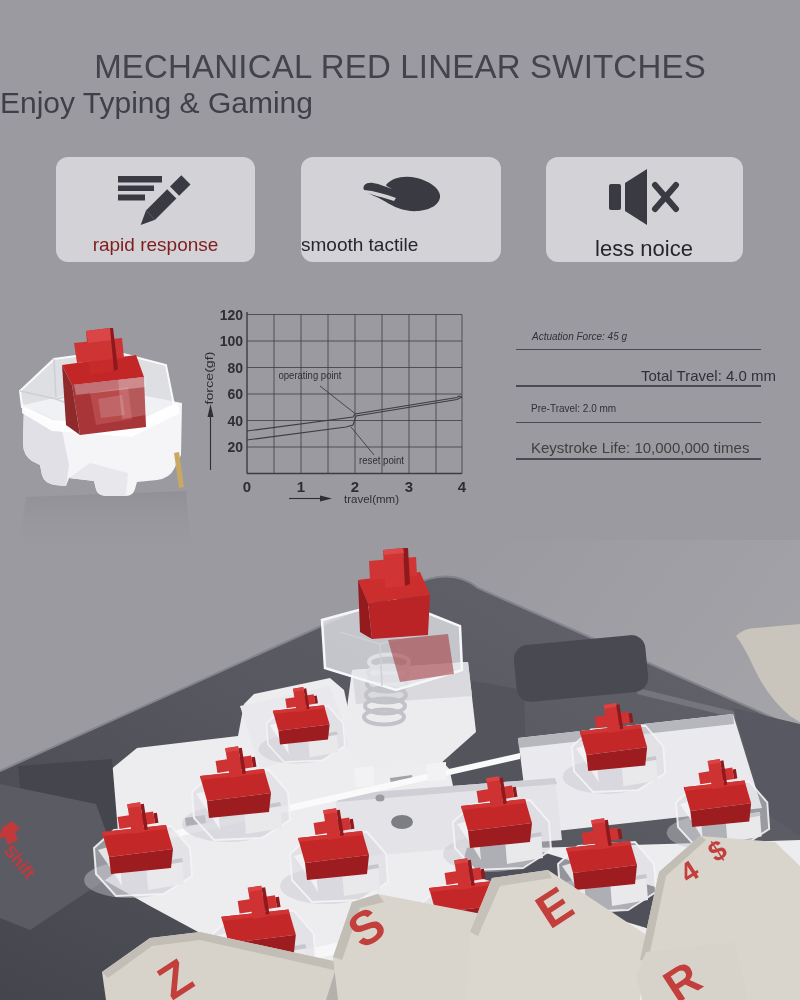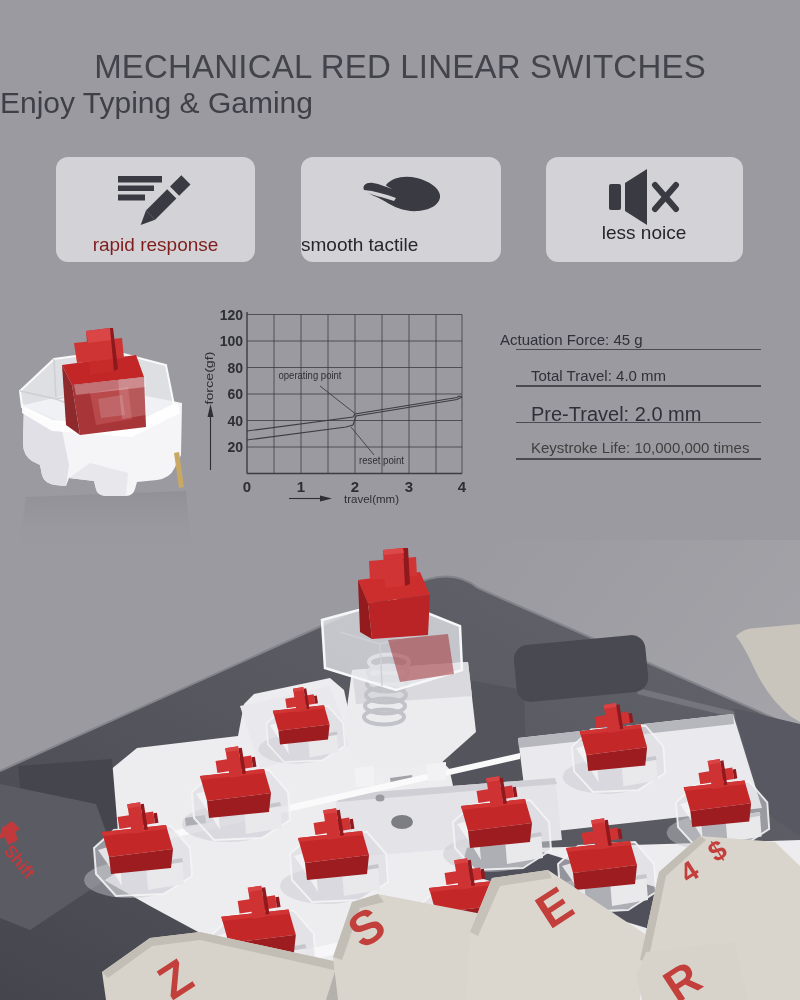--- a/index.html
+++ b/index.html
@@ -46,21 +46,21 @@
   <g fill="#3a3a42">
     <rect x="9" y="21" width="12" height="26" rx="2"></rect>
     <path d="M25,20 L47,6 L47,62 L25,48 Z"></path>
     <g stroke="#3a3a42" stroke-width="6" stroke-linecap="round">
       <line x1="55" y1="22" x2="76" y2="46"></line>
       <line x1="76" y1="22" x2="55" y2="46"></line>
     </g>
   </g>
 </svg>
 
-<div class="abs" style="left:546px;top:222px;width:196px;text-align:center;color:#26262d;font-size:19px;">less noice</div>
+<div class="abs" style="left:546px;top:236px;width:196px;text-align:center;color:#26262d;font-size:22px;">less noice</div>
 
 <svg class="abs" style="left:0px;top:315px;" width="300" height="250" viewBox="0 0 300 250">
   <defs>
     <linearGradient id="refg" x1="0" y1="0" x2="0" y2="1">
       <stop offset="0" stop-color="#87878e" stop-opacity="0.5"></stop>
       <stop offset="1" stop-color="#9b9aa0" stop-opacity="0"></stop>
     </linearGradient>
   </defs>
 
   <polygon points="26,182 186,176 192,242 18,242" fill="url(#refg)"></polygon>
@@ -163,27 +163,27 @@
     <path d="M137,198.5 L125,195.5 L125,201.5 Z" fill="#2e2e35" stroke="none"></path>
   </g>
 
   <text x="149" y="202.5" fill="#2e2e35" font-size="11" font-family="Liberation Sans, sans-serif" textLength="55" lengthAdjust="spacingAndGlyphs">travel(mm)</text>
 
   <text x="83.5" y="79" fill="#2e2e35" font-size="10.5" font-family="Liberation Sans, sans-serif" textLength="63" lengthAdjust="spacingAndGlyphs">operating point</text>
 
   <text x="164" y="164" fill="#2e2e35" font-size="10.5" font-family="Liberation Sans, sans-serif" textLength="45" lengthAdjust="spacingAndGlyphs">reset point</text>
 </svg>
 
-<div class="abs" style="left:500px;top:331px;width:245px;color:#30303a;font-size:15px;">Actuation Force: 45 g</div>
+<div class="abs" style="left:532px;top:331px;width:245px;color:#30303a;font-size:10px;font-style:italic;">Actuation Force: 45 g</div>
 <div class="abs" style="left:516px;top:348.5px;width:245px;height:1.5px;background:#4a4a52;"></div>
 
-<div class="abs" style="left:531px;top:367px;width:245px;color:#30303a;font-size:15px;">Total Travel: 4.0 mm</div>
+<div class="abs" style="left:531px;top:367px;width:245px;color:#30303a;font-size:15px;text-align:right;">Total Travel: 4.0 mm</div>
 <div class="abs" style="left:516px;top:385px;width:245px;height:1.5px;background:#4a4a52;"></div>
 
-<div class="abs" style="left:531px;top:403px;width:245px;color:#30303a;font-size:20px;">Pre-Travel: 2.0 mm</div>
+<div class="abs" style="left:531px;top:403px;width:245px;color:#30303a;font-size:10px;">Pre-Travel: 2.0 mm</div>
 <div class="abs" style="left:516px;top:421.5px;width:245px;height:1.5px;background:#4a4a52;"></div>
 
 <div class="abs" style="left:531px;top:439px;width:245px;color:#404040;font-size:15px;">Keystroke Life: 10,000,000 times</div>
 <div class="abs" style="left:516px;top:458px;width:245px;height:1.5px;background:#4a4a52;"></div>
 
 <svg class="abs" style="left:0;top:540px;" width="800" height="460" viewBox="0 0 800 460">
 <defs>
   <linearGradient id="bgl" x1="0" y1="0" x2="1" y2="0.45">
     <stop offset="0.5" stop-color="#ffffff" stop-opacity="0"></stop>
     <stop offset="1" stop-color="#ffffff" stop-opacity="0.10"></stop>

